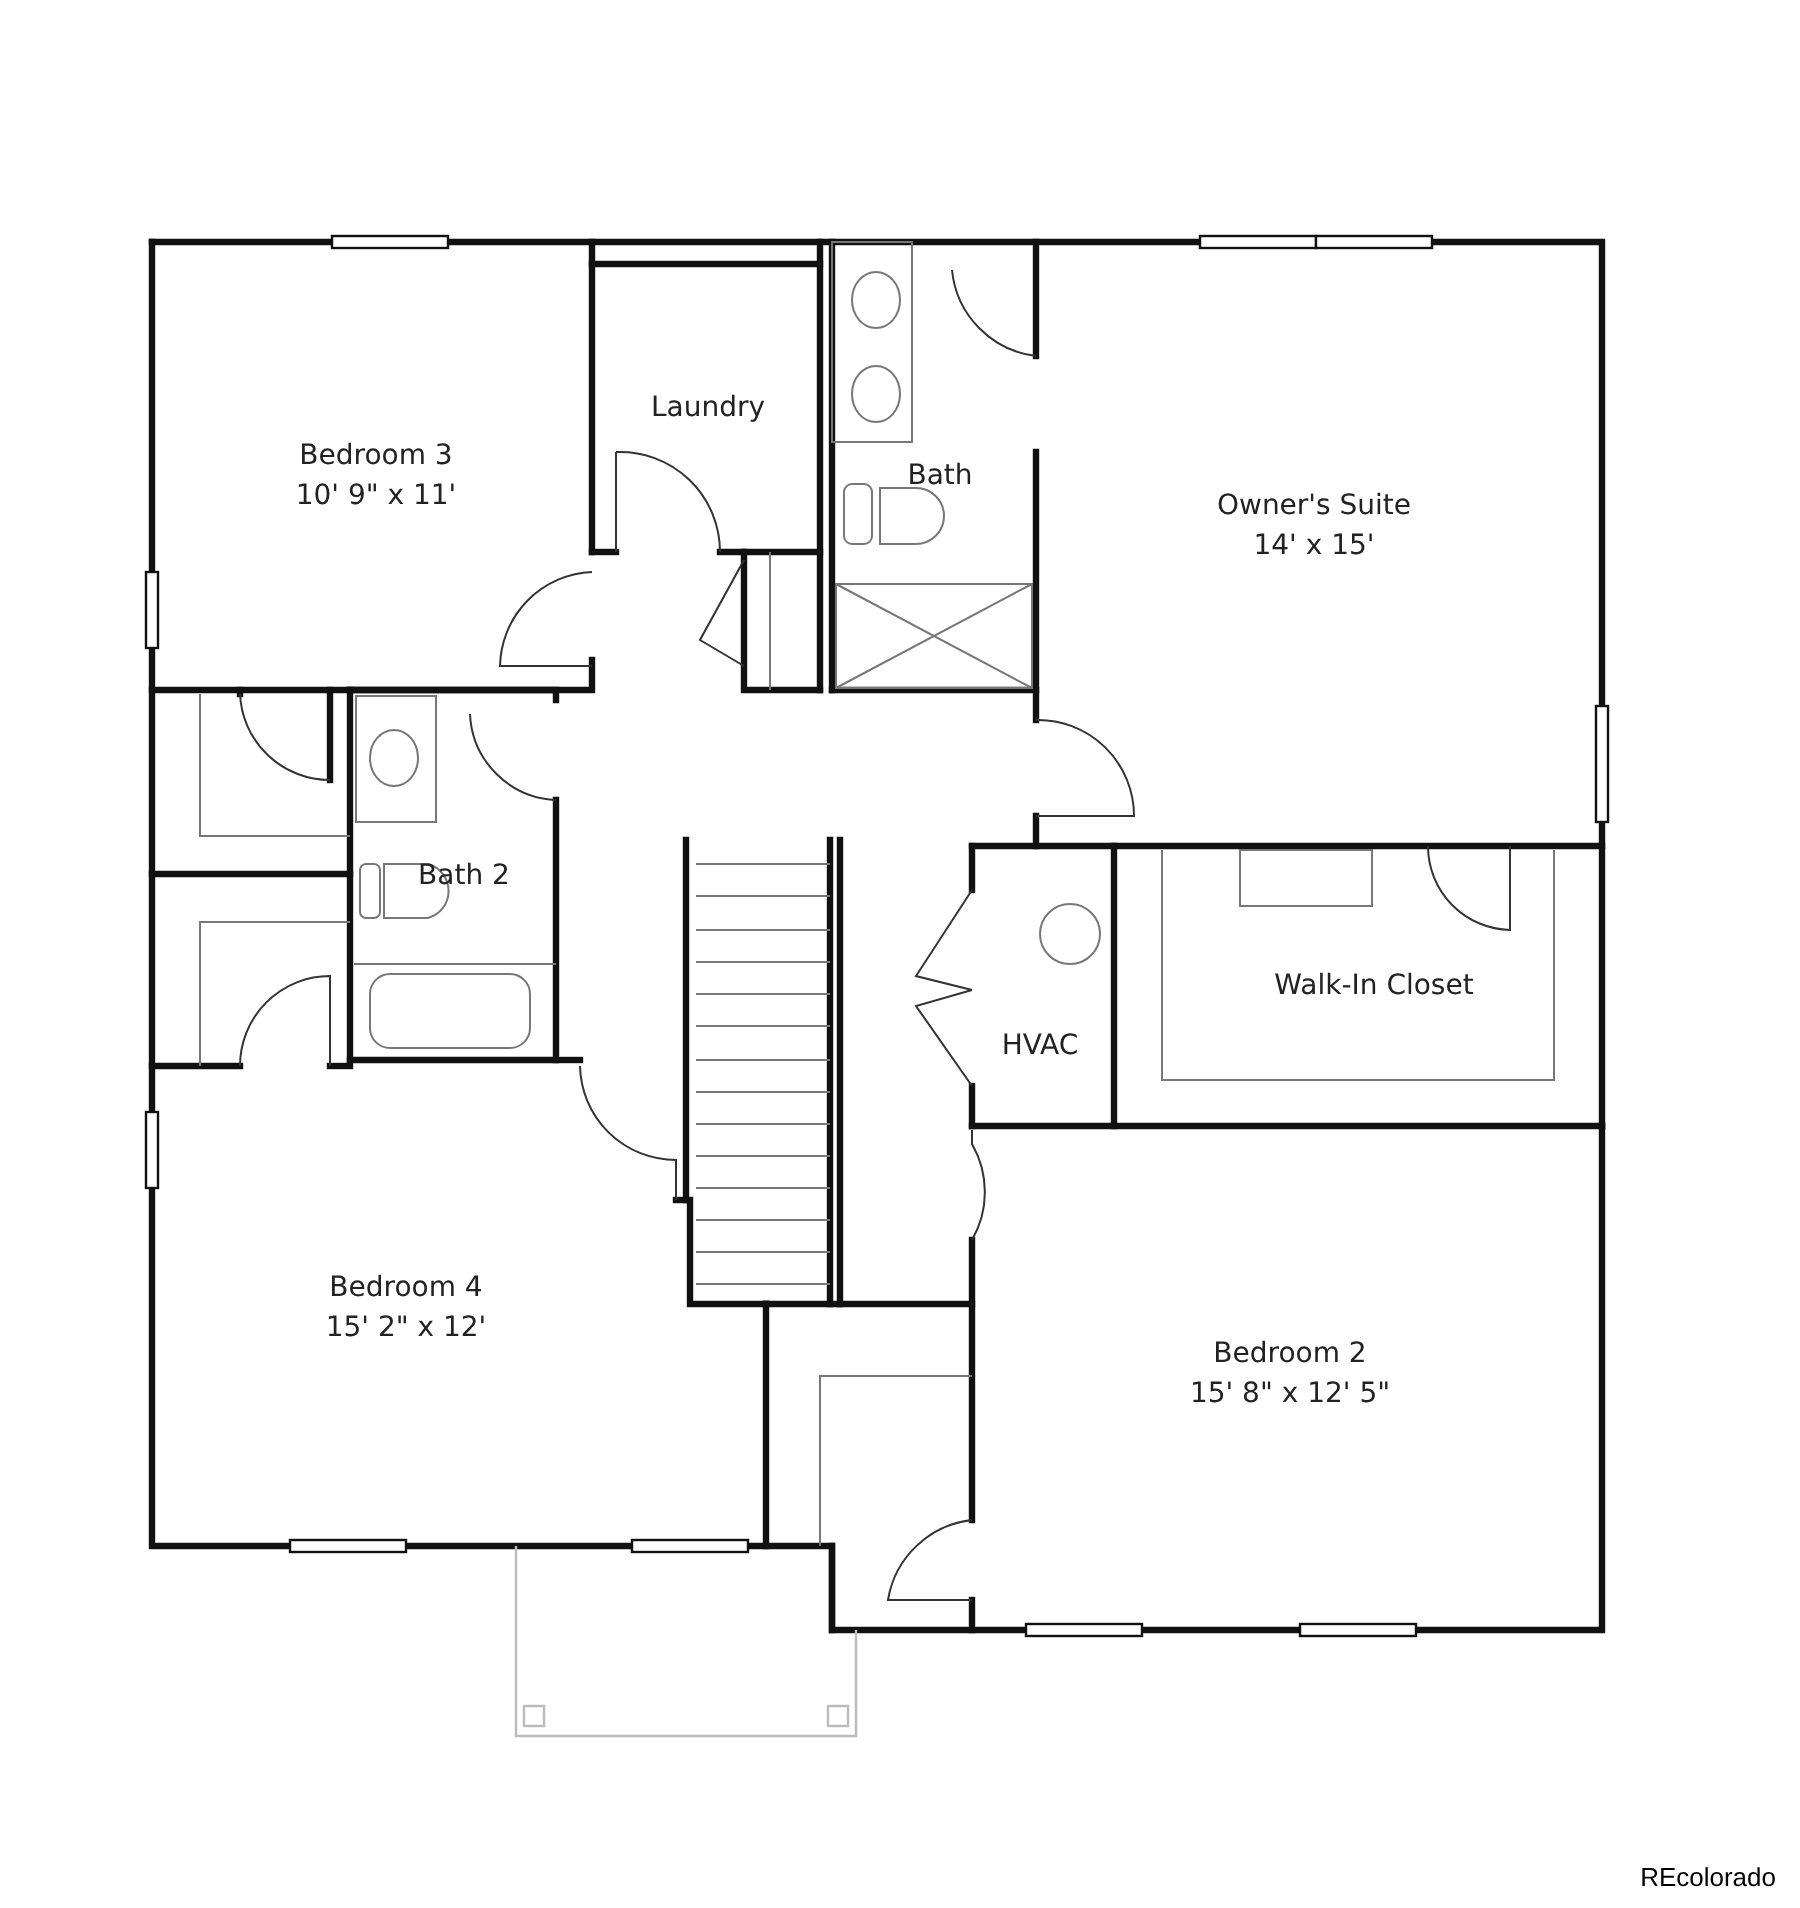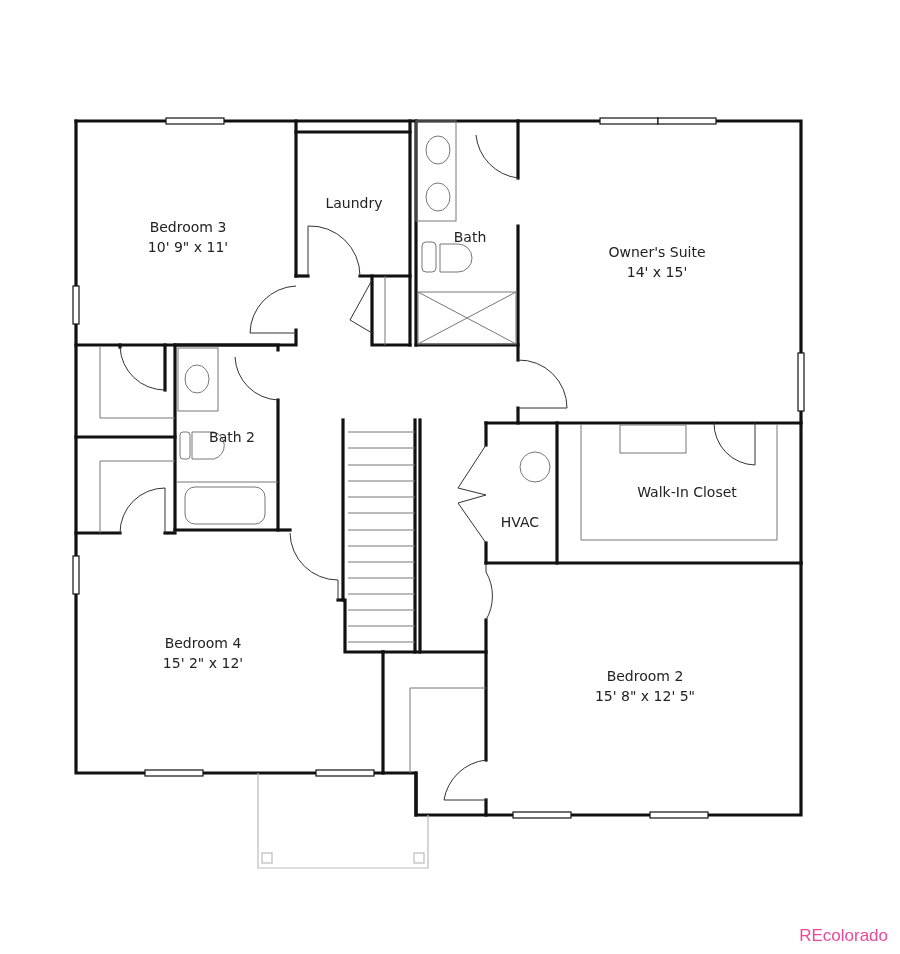--- a/index.html
+++ b/index.html
@@ -4,21 +4,21 @@
   <style>
     html, body { margin: 0; padding: 0; background: #ffffff; }
     body { width: 900px; height: 954px; position: relative; overflow: hidden; }
     svg { position: absolute; left: 0; top: 0; }
     .wall { stroke: #111; stroke-width: 3.2; fill: none; stroke-linecap: square; }
     .thin { stroke: #333; stroke-width: 1; fill: none; }
     .fix { stroke: #777; stroke-width: 1; fill: none; }
     .light { stroke: #bbb; stroke-width: 1.2; fill: none; }
     .win { stroke: #111; stroke-width: 1.2; fill: #fff; }
     .lbl { font-family: "DejaVu Sans", sans-serif; font-size: 14px; fill: #222; text-anchor: middle; }
-    .watermark { position: absolute; right: 12px; bottom: 8px; font-family: "Liberation Sans", sans-serif; font-size: 17px; color: #ec4899; }
+    .watermark { position: absolute; right: 12px; bottom: 8px; font-family: "Liberation Sans", sans-serif; font-size: 13px; color: #000000; }
   </style>
 </head>
 <body>
 
 <svg width="900" height="954" viewBox="0 0 900 954">
 
   <g>
     <path class="wall" d="M76 121 H801 V563"></path>
     <path class="wall" d="M801 563 V815 H416 V773 H76 V121"></path>
   </g>

